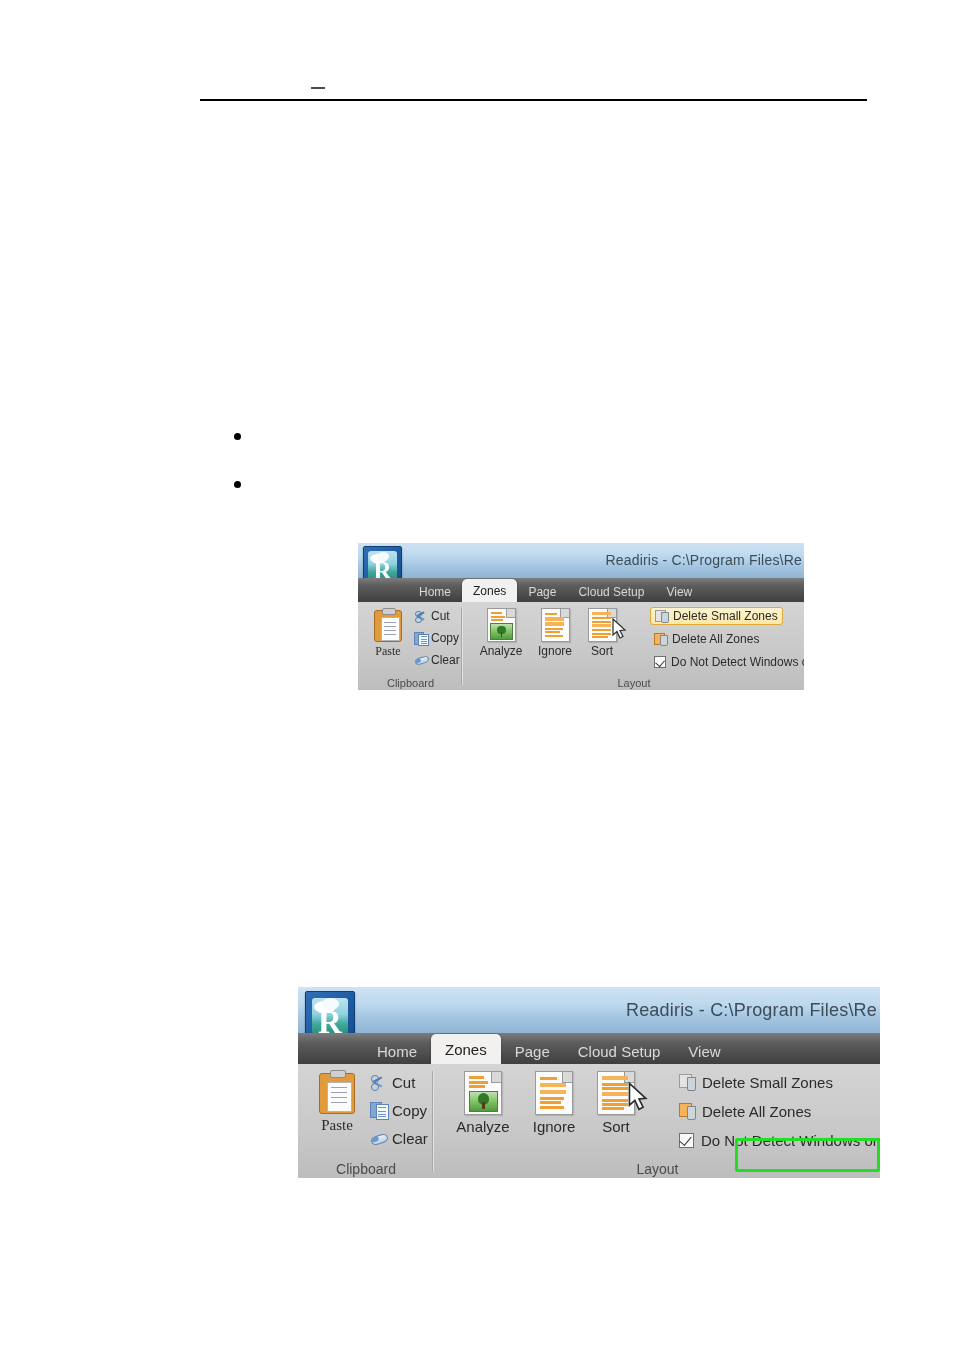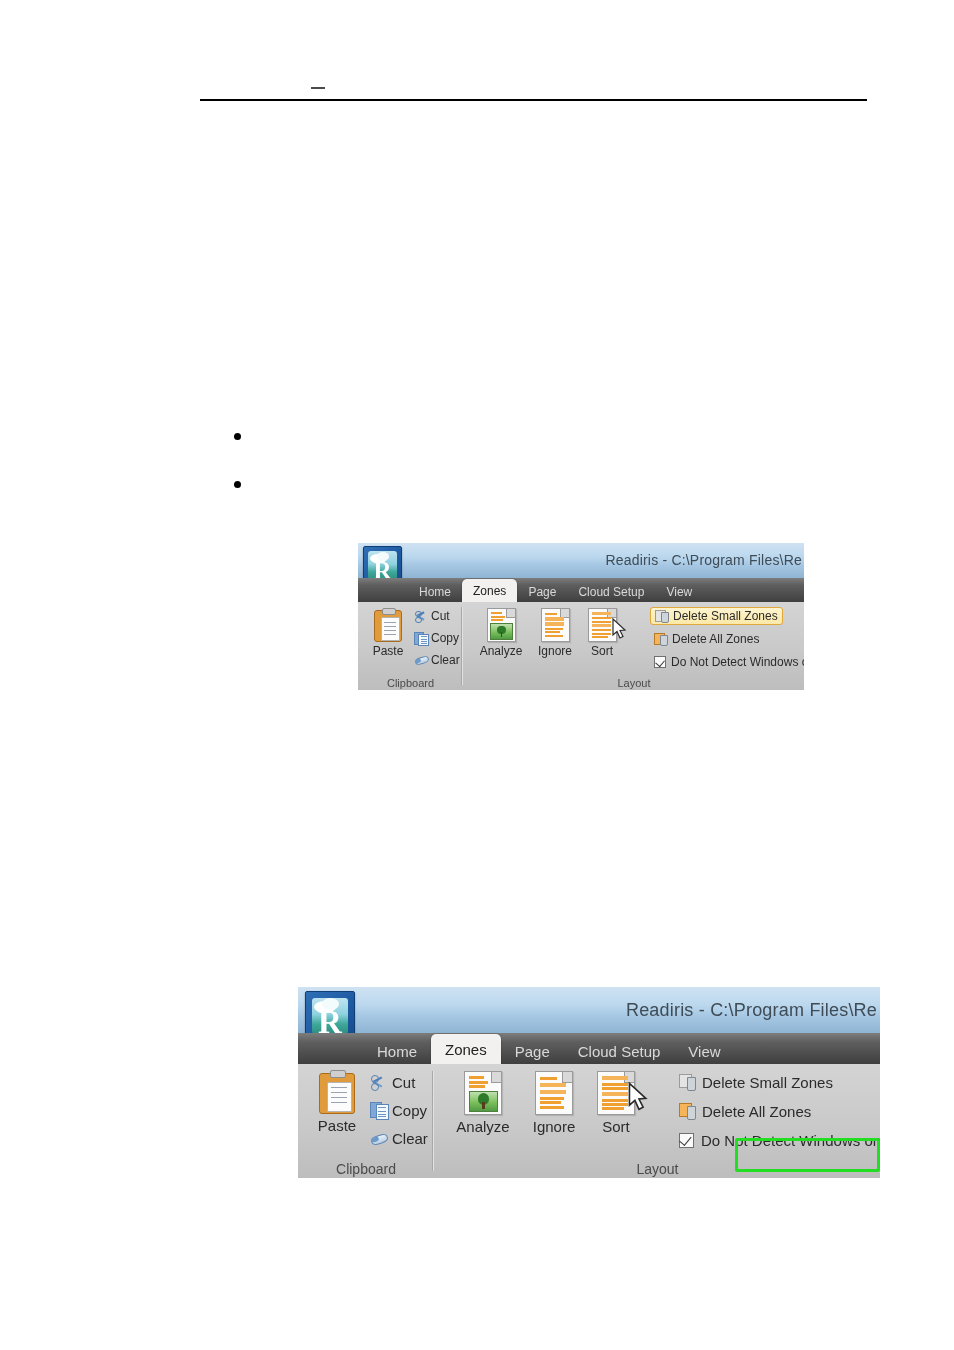--- a/index.html
+++ b/index.html
@@ -201,20 +201,21 @@
     position: absolute;
     left: 12%;
     width: 70%;
     height: 1px;
     background: #9aa4b0;
     display: block;
   }
   .rr-paste-label {
     color: #2b2b2b;
     white-space: nowrap;
+    font-family: Liberation Serif, serif;
   }
 
   .rr-smallbtn {
     position: absolute;
     display: flex;
     align-items: center;
     white-space: nowrap;
     color: #2b2b2b;
   }
   .rr-smallbtn .sb-icon {

